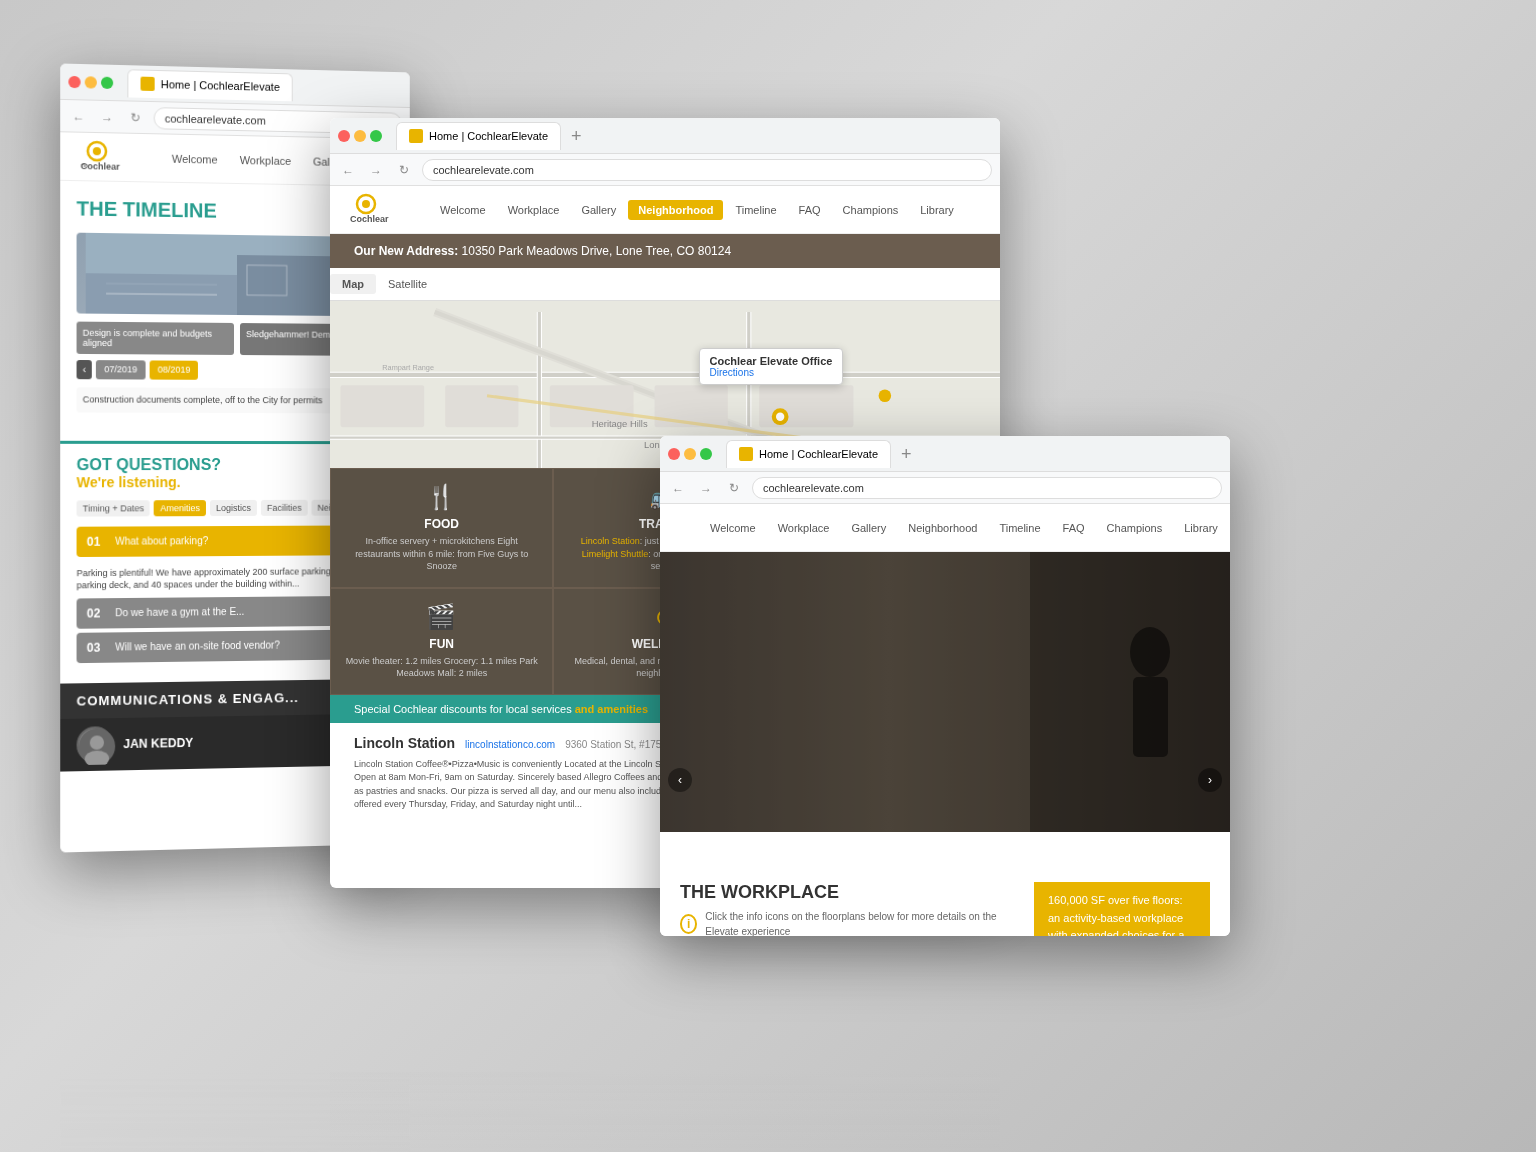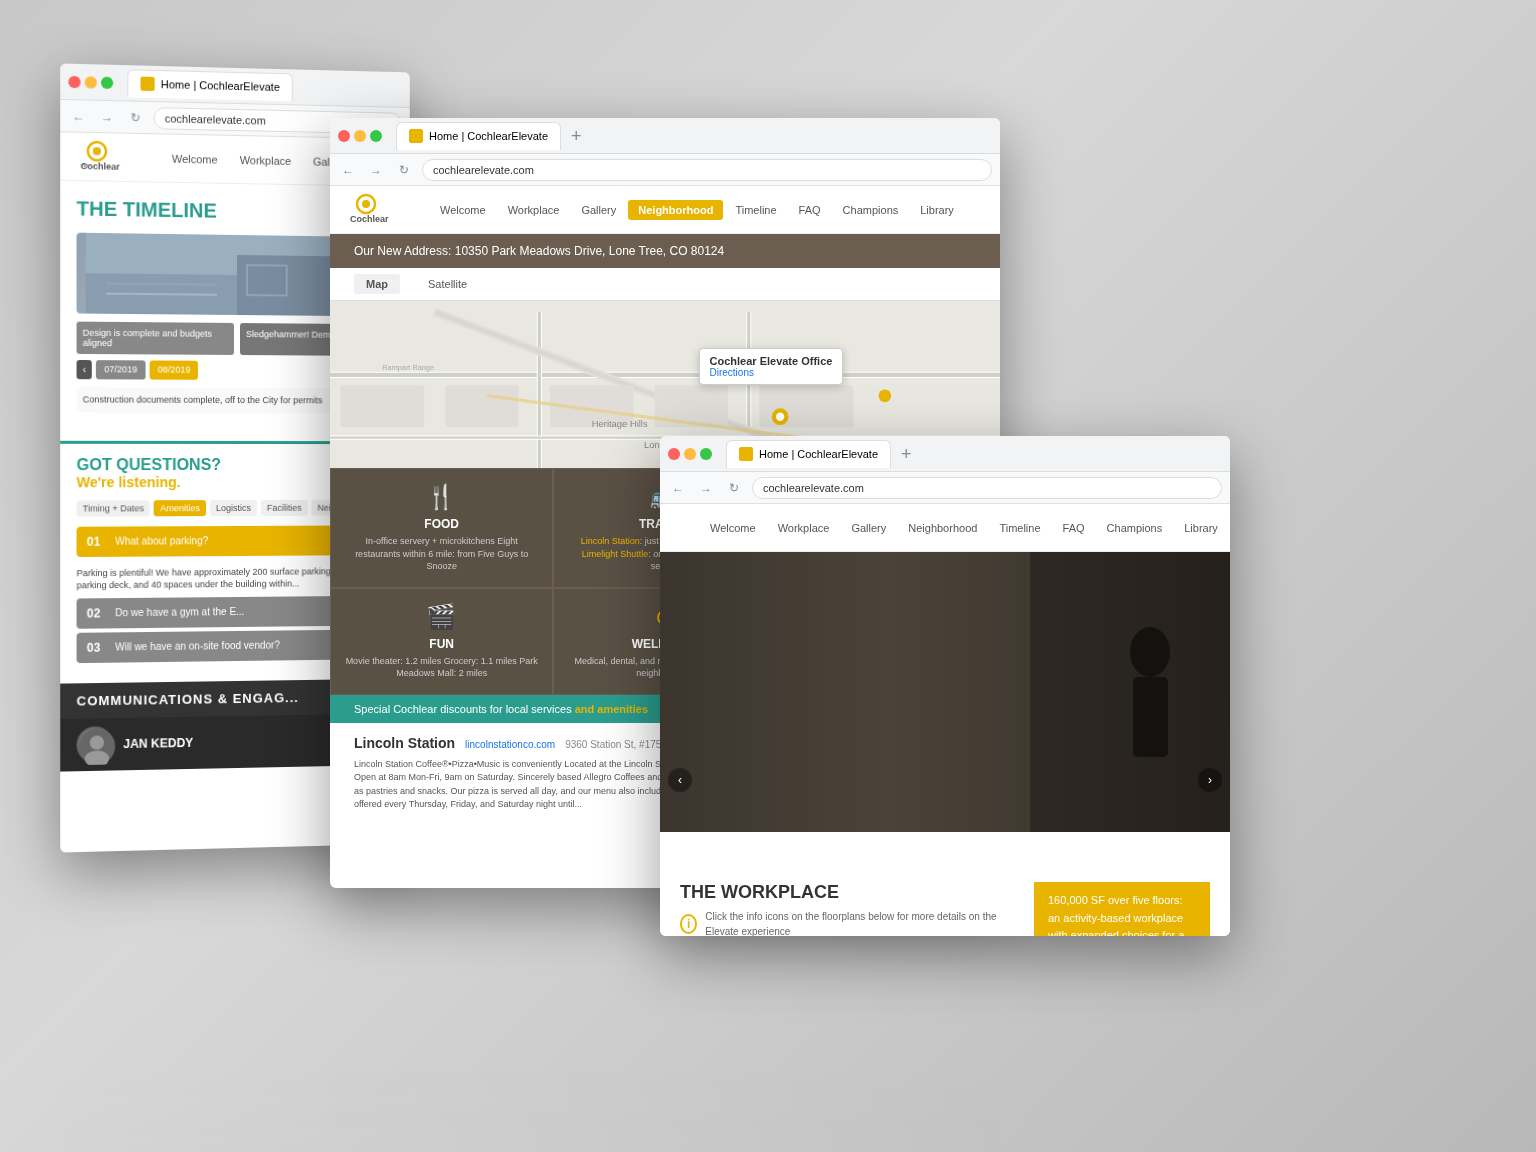--- a/index.html
+++ b/index.html
@@ -367,35 +367,35 @@
     }
 
     .address-bar-content {
       background: #6b5d4f;
       padding: 10px 24px;
       color: #fff;
       font-size: 12px;
     }
 
     .address-bold {
-      font-weight: normal;
+      font-weight: bold;
     }
 
     .map-container {
       height: 200px;
       background: #e8e8e0;
       position: relative;
       overflow: hidden;
     }
 
     
     .map-tab-row {
       display: flex;
-      gap: 16px;
-      padding: 6px 24px;
+      gap: 0;
+      padding: 6px 0;
       background: #fff;
       border-bottom: 1px solid #ddd;
     }
 
     .map-tab {
       padding: 4px 12px;
       font-size: 11px;
       cursor: pointer;
       border-radius: 3px;
       color: #555;

